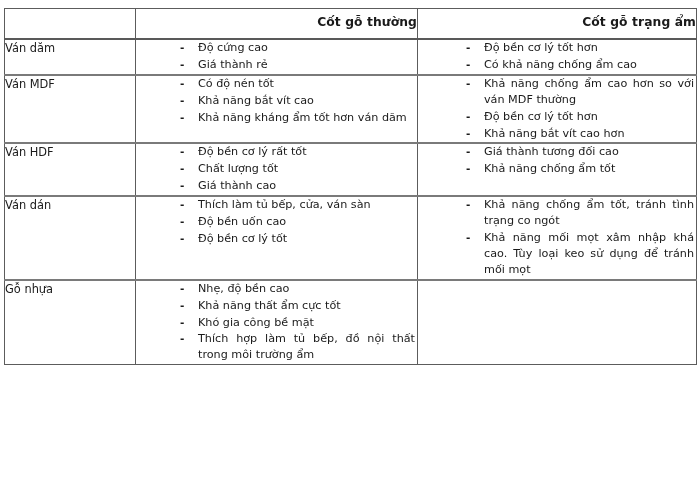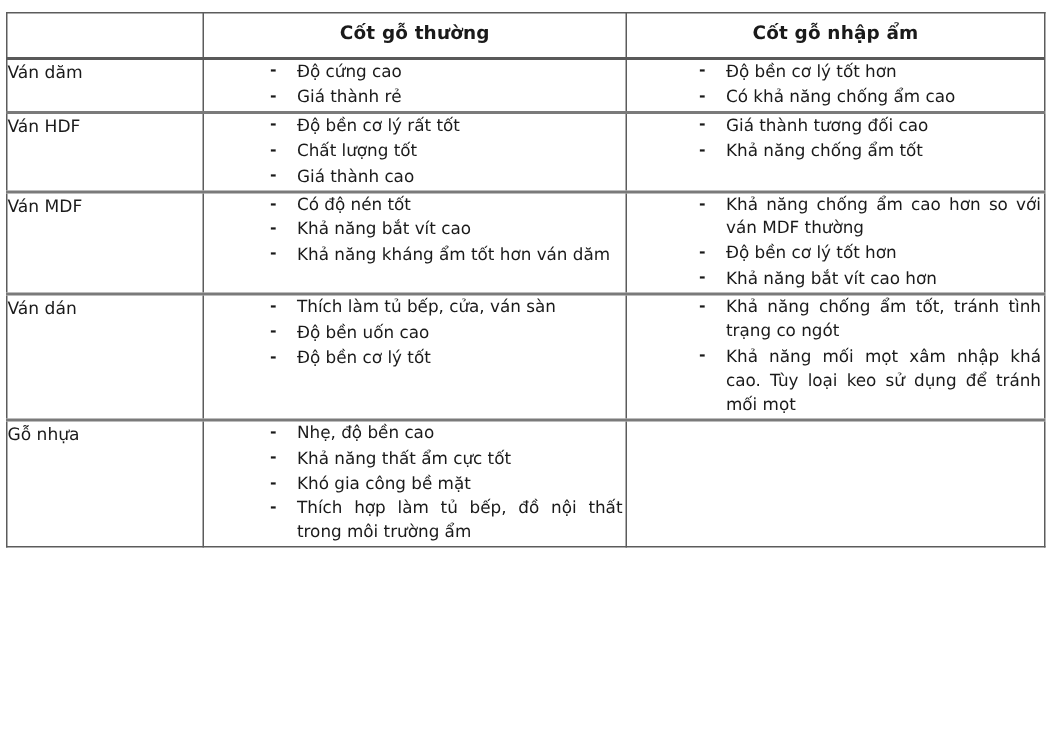--- a/index.html
+++ b/index.html
@@ -43,21 +43,21 @@
     background: #ffffff;
   }
 
   
   tr.head th {
     height: 29px;
     border-bottom: 2px solid #595959;
   }
   .head-label {
     display: block;
-    text-align: center;
+    text-align: right;
     font-weight: bold;
     font-size: 12.3px;
     padding-top: 5px;
     letter-spacing: 0.1px;
   }
   .head-blank { display: block; }
 
   
   .type-cell {
     padding: 5px 0 6px 9px;
@@ -124,21 +124,21 @@
     </colgroup>
     <thead>
       <tr class="head">
         <th>
           <span class="head-blank"></span>
         </th>
         <th>
           <span class="head-label">Cốt gỗ thường</span>
         </th>
         <th>
-          <span class="head-label">Cốt gỗ nhập ẩm</span>
+          <span class="head-label">Cốt gỗ trạng ẩm</span>
         </th>
       </tr>
     </thead>
     <tbody>
         <tr class="body-row first">
           <td class="type-cell">
             <span class="type-label">Ván dăm</span>
           </td>
           <td class="list-cell">
             <ul class="bullets">
@@ -160,20 +160,57 @@
               </li>
               <li>
                 <span class="dash">-</span>
                 <span class="txt">Có khả năng chống ẩm cao</span>
               </li>
             </ul>
           </td>
         </tr>
         <tr class="body-row">
           <td class="type-cell">
+            <span class="type-label">Ván MDF</span>
+          </td>
+          <td class="list-cell">
+            <ul class="bullets">
+              <li>
+                <span class="dash">-</span>
+                <span class="txt">Có độ nén tốt</span>
+              </li>
+              <li>
+                <span class="dash">-</span>
+                <span class="txt">Khả năng bắt vít cao</span>
+              </li>
+              <li class="justify">
+                <span class="dash">-</span>
+                <span class="txt">Khả năng kháng ẩm tốt hơn ván dăm</span>
+              </li>
+            </ul>
+          </td>
+          <td class="list-cell right">
+            <ul class="bullets">
+              <li class="justify">
+                <span class="dash">-</span>
+                <span class="txt">Khả năng chống ẩm cao hơn so với ván MDF thường</span>
+              </li>
+              <li>
+                <span class="dash">-</span>
+                <span class="txt">Độ bền cơ lý tốt hơn</span>
+              </li>
+              <li>
+                <span class="dash">-</span>
+                <span class="txt">Khả năng bắt vít cao hơn</span>
+              </li>
+            </ul>
+          </td>
+        </tr>
+        <tr class="body-row">
+          <td class="type-cell">
             <span class="type-label">Ván HDF</span>
           </td>
           <td class="list-cell">
             <ul class="bullets">
               <li>
                 <span class="dash">-</span>
                 <span class="txt">Độ bền cơ lý rất tốt</span>
               </li>
               <li>
                 <span class="dash">-</span>
@@ -187,57 +224,20 @@
           </td>
           <td class="list-cell right">
             <ul class="bullets">
               <li>
                 <span class="dash">-</span>
                 <span class="txt">Giá thành tương đối cao</span>
               </li>
               <li>
                 <span class="dash">-</span>
                 <span class="txt">Khả năng chống ẩm tốt</span>
-              </li>
-            </ul>
-          </td>
-        </tr>
-        <tr class="body-row">
-          <td class="type-cell">
-            <span class="type-label">Ván MDF</span>
-          </td>
-          <td class="list-cell">
-            <ul class="bullets">
-              <li>
-                <span class="dash">-</span>
-                <span class="txt">Có độ nén tốt</span>
-              </li>
-              <li>
-                <span class="dash">-</span>
-                <span class="txt">Khả năng bắt vít cao</span>
-              </li>
-              <li class="justify">
-                <span class="dash">-</span>
-                <span class="txt">Khả năng kháng ẩm tốt hơn ván dăm</span>
-              </li>
-            </ul>
-          </td>
-          <td class="list-cell right">
-            <ul class="bullets">
-              <li class="justify">
-                <span class="dash">-</span>
-                <span class="txt">Khả năng chống ẩm cao hơn so với ván MDF thường</span>
-              </li>
-              <li>
-                <span class="dash">-</span>
-                <span class="txt">Độ bền cơ lý tốt hơn</span>
-              </li>
-              <li>
-                <span class="dash">-</span>
-                <span class="txt">Khả năng bắt vít cao hơn</span>
               </li>
             </ul>
           </td>
         </tr>
         <tr class="body-row">
           <td class="type-cell">
             <span class="type-label">Ván dán</span>
           </td>
           <td class="list-cell">
             <ul class="bullets">

